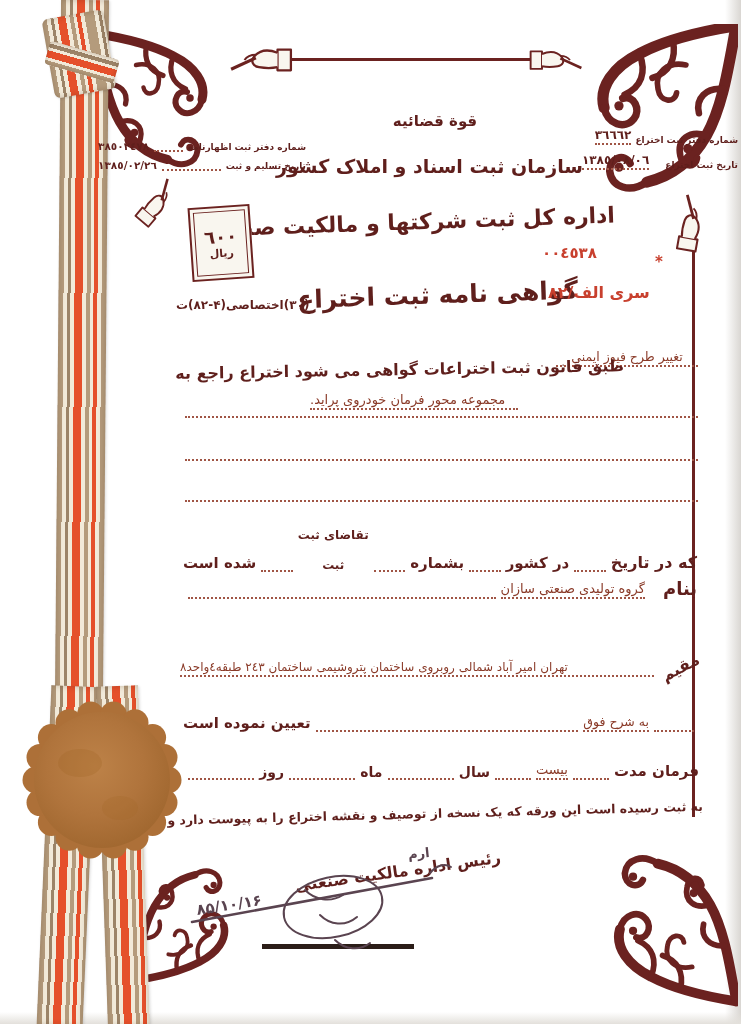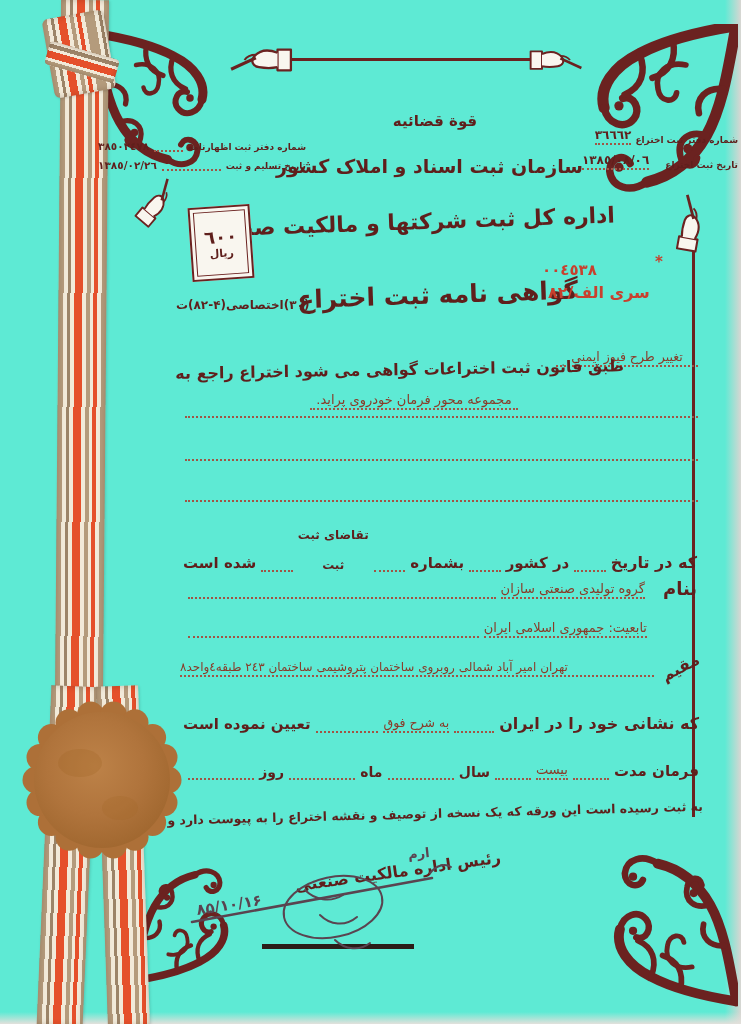--- a/index.html
+++ b/index.html
@@ -1,18 +1,18 @@
 <!DOCTYPE html>
 <html lang="fa" dir="rtl"><head>
 <meta charset="utf-8">
 <style>
   html,body{margin:0;padding:0;background:#d8d5d0;}
   .page{
     position:relative;width:741px;height:1024px;margin:0 auto;
-    background:#5eead4;overflow:hidden;
+    background:#ffffff;overflow:hidden;
     font-family:"DejaVu Sans",sans-serif;direction:rtl;color:#5f1f1c;
   }
   .abs{position:absolute;}
   
   .edge-r{right:0;top:0;bottom:0;width:16px;background:linear-gradient(270deg,#d9d6d2,rgba(217,214,210,0));}
   .edge-b{left:0;right:0;bottom:0;height:12px;background:linear-gradient(0deg,#e3e0db,rgba(227,224,219,0));}
   
   .stripes{background:repeating-linear-gradient(90deg,
      #b49b7c 0 5px,#f2ead9 5px 9px,#9c8468 9px 12px,#f2ead9 12px 16px,
      #e5502b 16px 24px,#f2ead9 24px 28px,#b49b7c 28px 32px,#f2ead9 32px 35px,
@@ -175,27 +175,27 @@
   <div class="abs callig nowrap" style="left:318px;top:280px;width:260px;text-align:center;font-size:25px;transform:rotate(-2deg);z-index:2">گواهی نامه ثبت اختراع</div>
 
   <div class="abs" style="left:190px;top:206px;width:58px;height:70px;border:2px solid #6b2220;transform:rotate(-4deg);z-index:2;background:#f9f6ef">
     <div style="position:absolute;inset:3px;border:1.5px solid #6b2220;display:flex;flex-direction:column;align-items:center;justify-content:center">
       <span class="callig" style="font-size:18px;letter-spacing:2px">٦٠٠</span>
       <span class="callig" style="font-size:11px">ریال</span>
     </div>
   </div>
   <div class="abs callig nowrap" style="left:176px;top:298px;font-size:12px;z-index:2">(۳۰)اختصاصی(۴-۸۲)ت</div>
 
-  <div class="abs red nowrap" style="left:542px;top:261px;font-size:15px;letter-spacing:4px;z-index:2">٠٠٤٥٣٨</div>
+  <div class="abs red nowrap" style="left:542px;top:244px;font-size:15px;letter-spacing:4px;z-index:2">٠٠٤٥٣٨</div>
   <div class="abs red" style="left:655px;top:253px;font-size:15px;z-index:2">*</div>
   <div class="abs red nowrap" style="left:548px;top:283px;font-size:16px;z-index:2">سری الف/۸۲</div>
 
   <div class="abs typed u-dots nowrap" style="left:556px;top:349px;width:142px;font-size:12.5px;text-align:center;z-index:2">تغییر طرح فیوز ایمنی</div>
   <div class="abs callig nowrap" style="left:186px;top:360px;width:438px;font-size:16px;transform:rotate(-1deg);z-index:2">طبق قانون ثبت اختراعات گواهی می شود اختراع راجع به</div>
-  <div class="abs typed u-dots nowrap" style="left:310px;top:392px;width:208px;font-size:13px;text-align:center;z-index:2">مجموعه محور فرمان خودروی پراید.</div>
+  <div class="abs typed u-dots nowrap" style="left:310px;top:392px;width:208px;font-size:13px;text-align:left;z-index:2">مجموعه محور فرمان خودروی پراید.</div>
 
   <div class="abs rule" style="left:185px;top:416px;width:513px"></div>
   <div class="abs rule" style="left:185px;top:459px;width:513px"></div>
   <div class="abs rule" style="left:185px;top:500px;width:513px"></div>
 
   <div class="abs fline" style="left:183px;top:528px;width:514px">
     <span class="callig nowrap" style="font-size:16px">که در تاریخ</span>
     <span class="fl"></span>
     <span class="callig nowrap" style="font-size:15px">در کشور</span>
     <span class="fl"></span>
@@ -208,32 +208,27 @@
     <span class="fl"></span>
     <span class="callig nowrap" style="font-size:15px">شده است</span>
   </div>
 
   <div class="abs fline" style="left:183px;top:578px;width:514px">
     <span class="callig nowrap" style="font-size:18px">بنام</span>
     <span class="typed u-dots nowrap" style="font-size:13px;margin-right:18px">گروه تولیدی صنعتی سازان</span>
     <span class="fl"></span>
   </div>
 
-  <div class="abs fline" style="left:183px;top:620px;width:514px">
-    <span class="typed u-dots nowrap" style="font-size:13px;margin-right:50px">تابعیت: جمهوری اسلامی ایران</span>
-    <span class="fl"></span>
-  </div>
 
   <div class="abs fline" style="left:180px;top:658px;width:520px">
     <span class="callig nowrap" style="font-size:16px;transform:rotate(-28deg);display:inline-block">مقیم</span>
     <span class="typed u-dots nowrap" style="font-size:12px;margin-right:6px;flex:1;text-align:left">تهران امیر آباد شمالی روبروی ساختمان پتروشیمی ساختمان ۲٤۳ طبقه٤واحد۸</span>
   </div>
 
   <div class="abs fline" style="left:183px;top:714px;width:516px">
-    <span class="callig nowrap" style="font-size:16px">که نشانی خود را در ایران</span>
     <span class="fl" style="max-width:40px"></span>
     <span class="typed u-dots nowrap" style="font-size:12.5px">به شرح فوق</span>
     <span class="fl"></span>
     <span class="callig nowrap" style="font-size:15px">تعیین نموده است</span>
   </div>
 
   <div class="abs fline" style="left:183px;top:762px;width:516px">
     <span class="callig nowrap" style="font-size:15px">فرمان مدت</span>
     <span class="fl" style="max-width:36px"></span>
     <span class="typed u-dots nowrap" style="font-size:13px">بیست</span>

